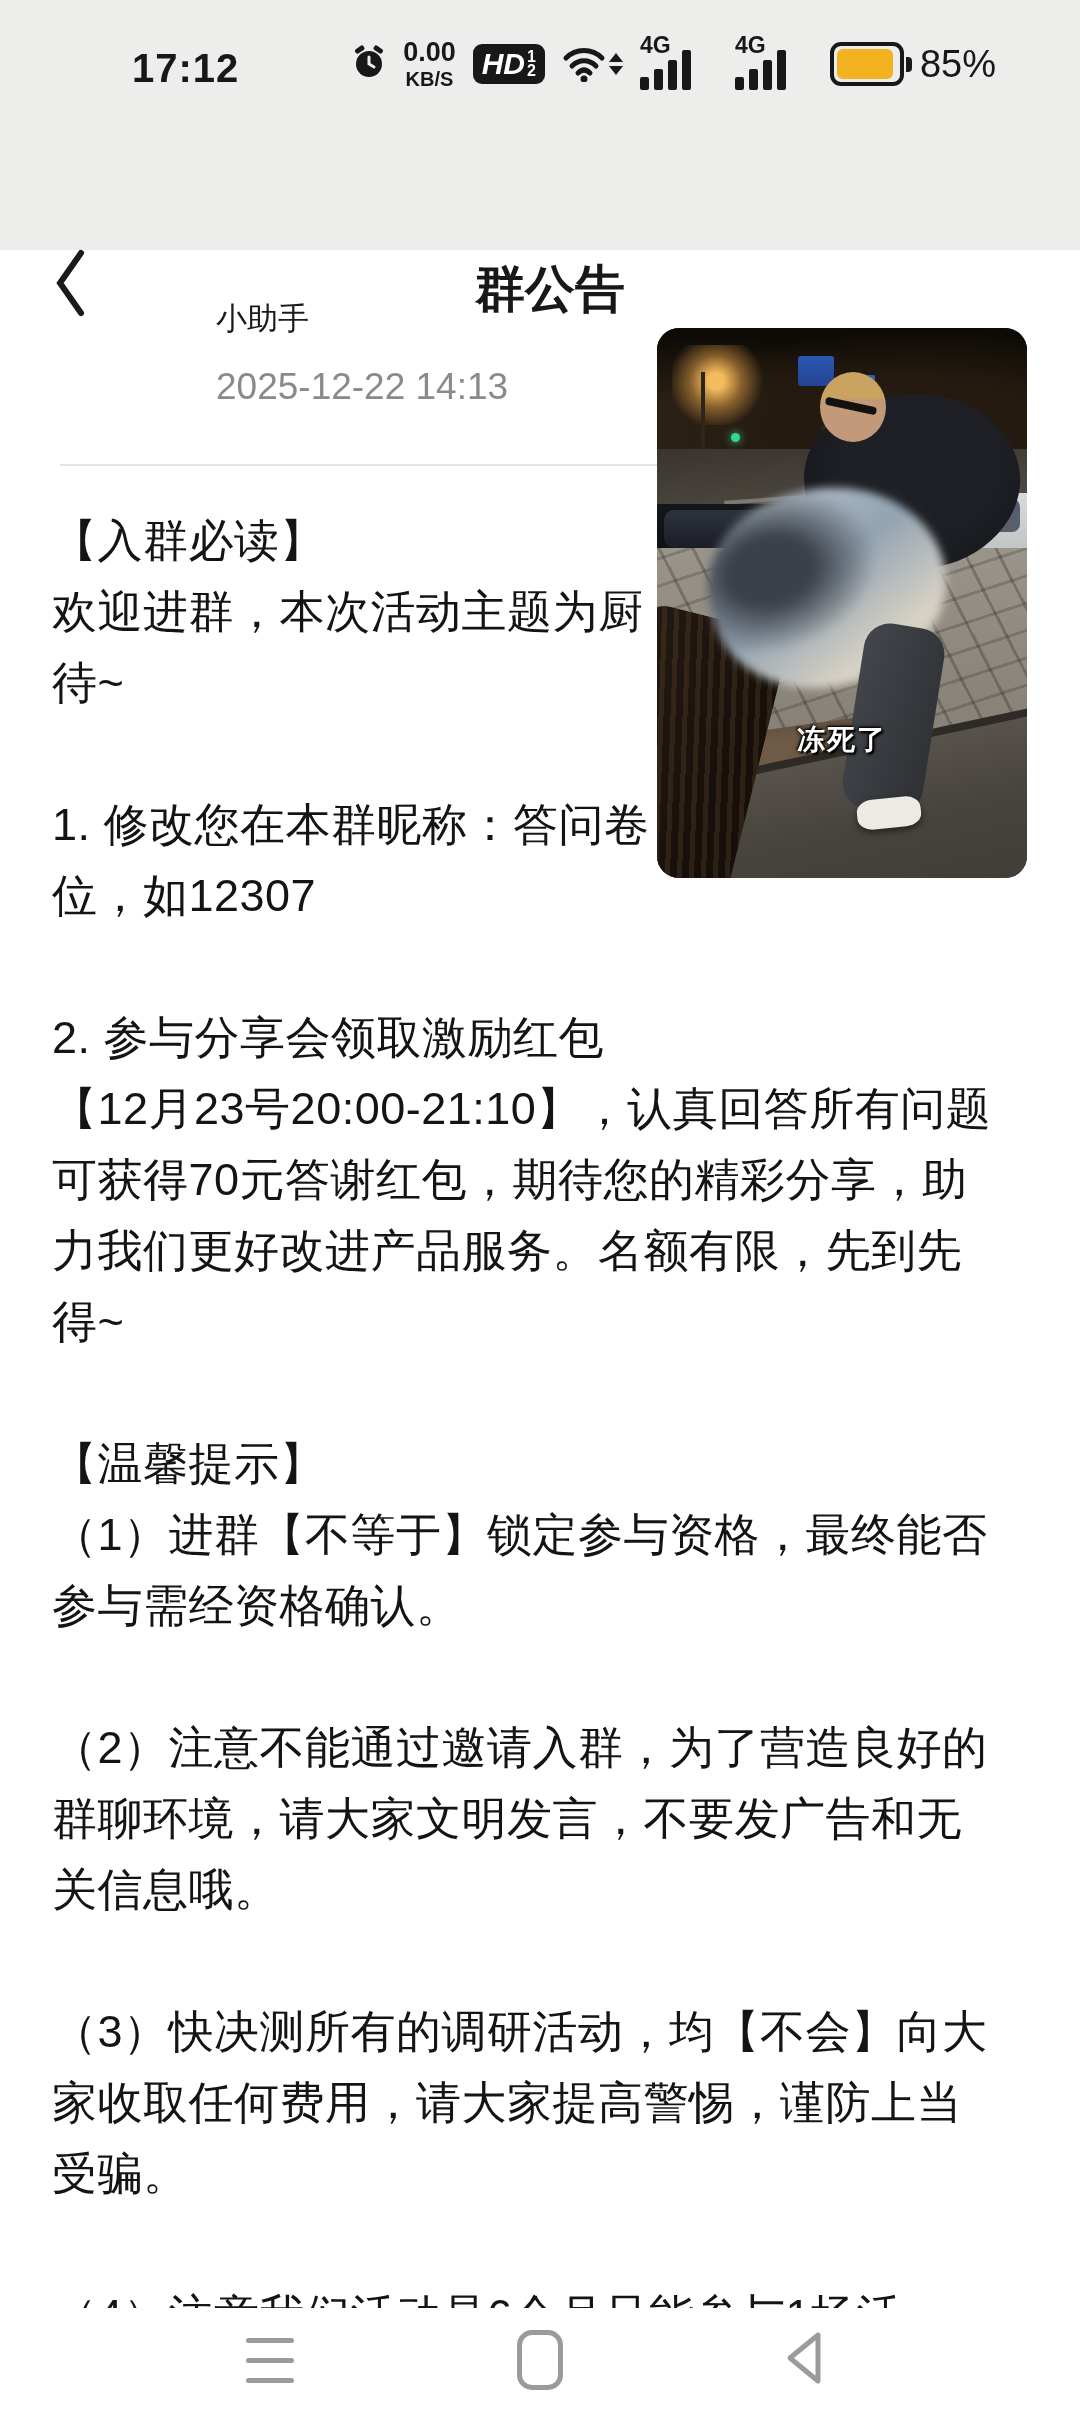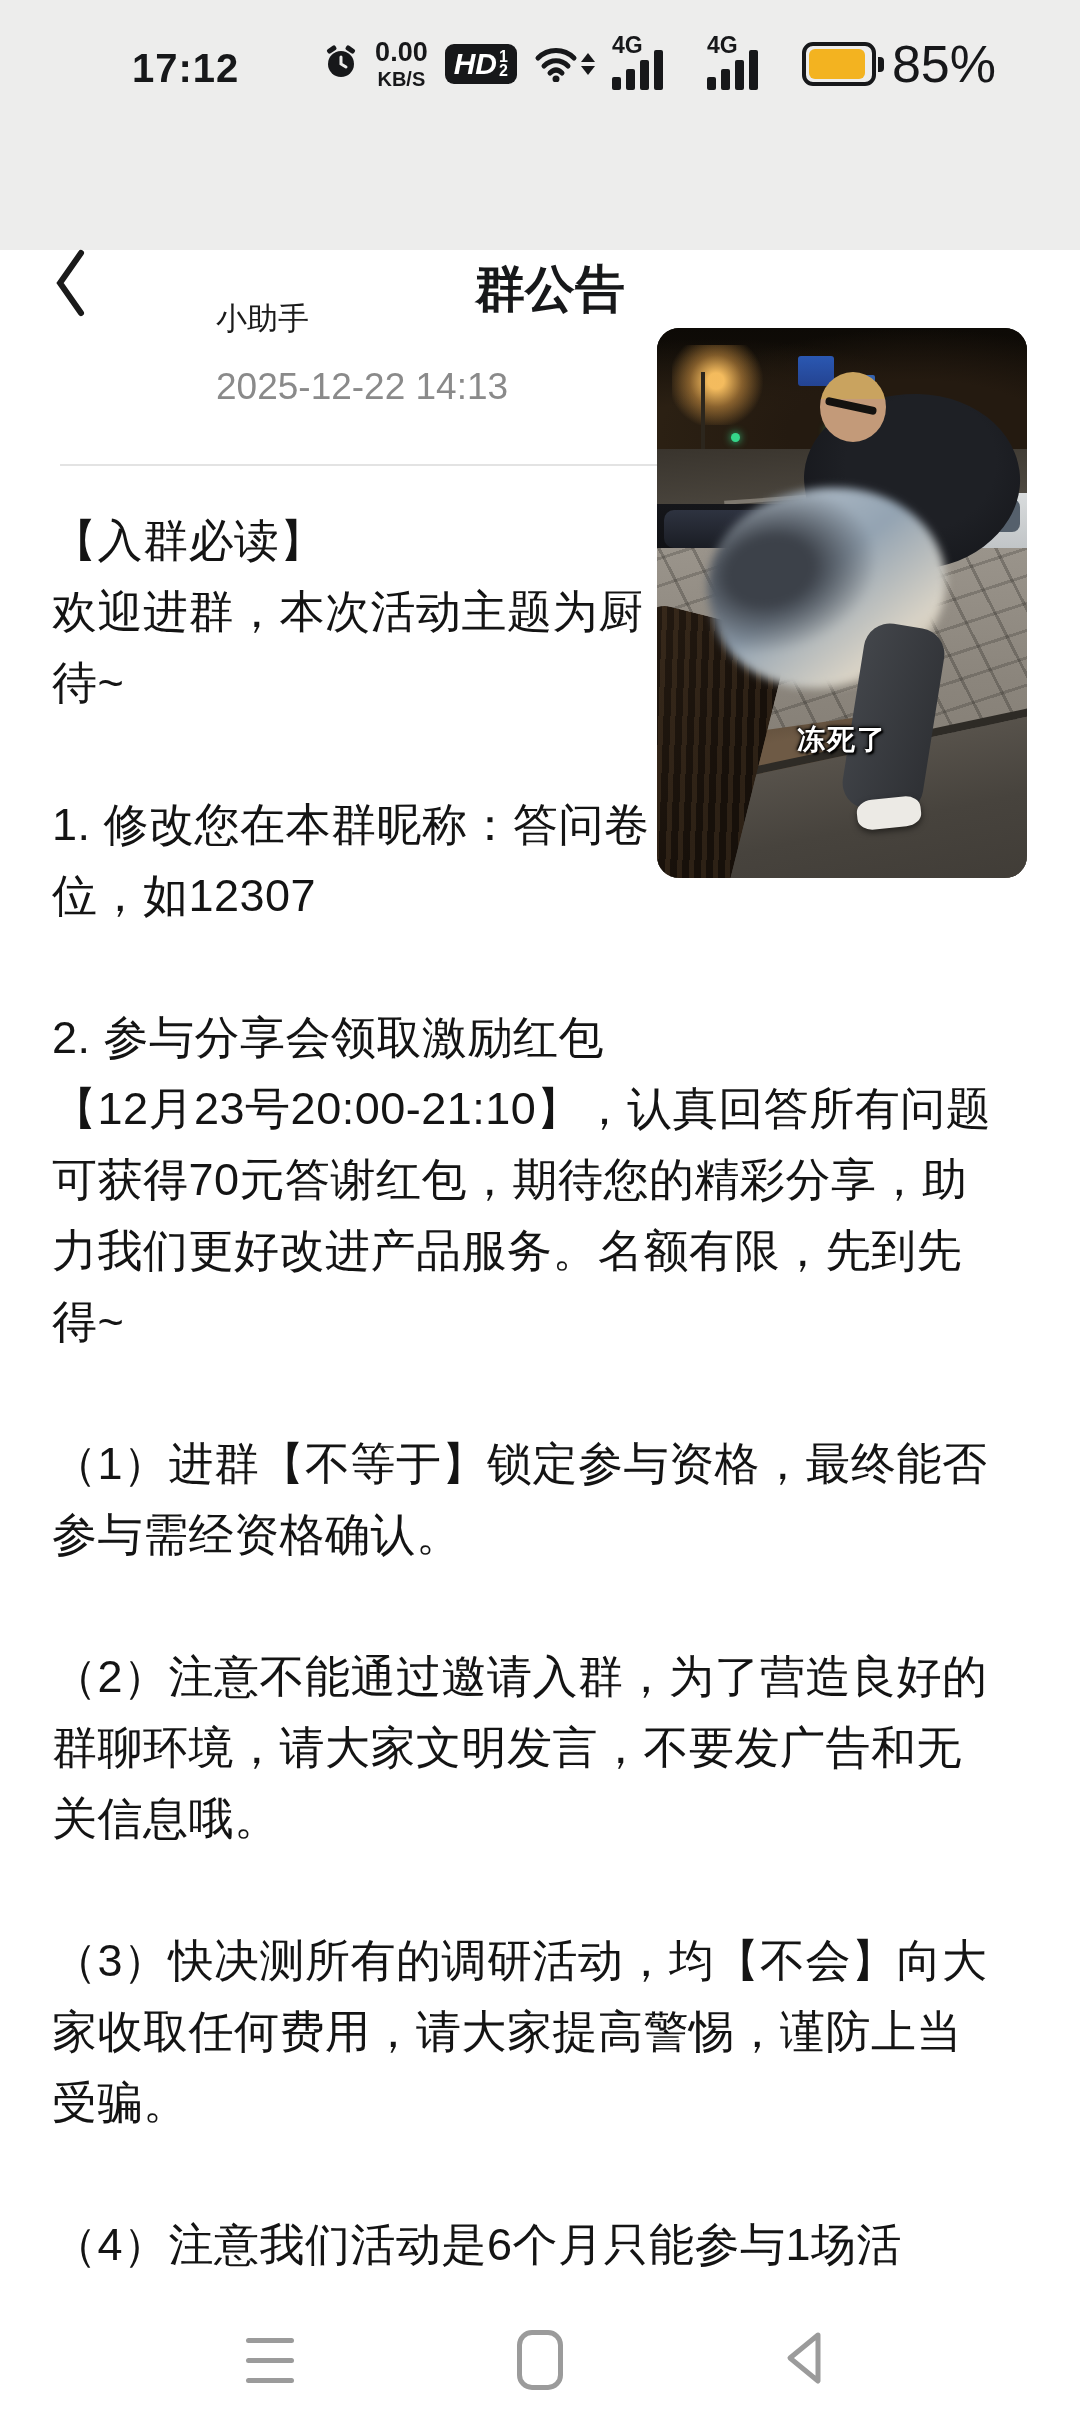--- a/index.html
+++ b/index.html
@@ -22,21 +22,21 @@
   .tri-up{width:0;height:0;border-left:7px solid transparent;border-right:7px solid transparent;border-bottom:9px solid #17181a;}
   .tri-dn{width:0;height:0;border-left:7px solid transparent;border-right:7px solid transparent;border-top:9px solid #17181a;}
   .sig{position:relative;width:78px;height:52px;}
   .sig-label{position:absolute;left:0;top:-4px;font-size:23px;font-weight:800;color:#17181a;line-height:1;}
   .sig-bars{position:absolute;left:0;bottom:0;display:flex;align-items:flex-end;gap:5px;}
   .sig-bars i{display:block;width:9px;background:#17181a;border-radius:2px;}
   .bat-wrap{display:flex;align-items:center;}
   .bat{position:relative;width:66px;height:36px;border:4px solid #17181a;border-radius:11px;background:#ededec;}
   .bat-fill{position:absolute;left:3px;top:3px;bottom:3px;width:85%;background:#f3b320;border-radius:6px;}
   .bat-nub{width:6px;height:15px;background:#17181a;border-radius:0 4px 4px 0;margin-left:2px;}
-  .bat-pct{font-size:52px;color:#17181a;margin-left:8px;}
+  .bat-pct{font-size:38px;color:#17181a;margin-left:8px;}
 
   .navbar{position:absolute;left:0;top:100px;width:1080px;height:150px;}
   .back-btn{position:absolute;left:36px;top:140px;width:70px;height:90px;display:flex;align-items:center;justify-content:center;cursor:pointer;}
   .nav-title{position:absolute;left:10px;top:156px;width:100%;text-align:center;font-size:50px;font-weight:600;color:#17181a;}
 
   
   .avatar{position:absolute;left:63px;top:293px;width:120px;height:120px;border-radius:16px;overflow:hidden;
     background:
       radial-gradient(circle at 78% 42%, #2a1f15 0 7px, rgba(42,31,21,0) 8px),
       radial-gradient(circle at 46% 74%, #c4857c 0 6px, rgba(196,133,124,0) 7px),
@@ -195,20 +195,21 @@
       <div class="ann-line"></div>
       <div class="ann-line">1. 修改您在本群昵称：答问卷</div>
       <div class="ann-line">位，如12307</div>
       <div class="ann-line"></div>
       <div class="ann-line">2. 参与分享会领取激励红包</div>
       <div class="ann-line">【12月23号20:00-21:10】，认真回答所有问题</div>
       <div class="ann-line">可获得70元答谢红包，期待您的精彩分享，助</div>
       <div class="ann-line">力我们更好改进产品服务。名额有限，先到先</div>
       <div class="ann-line">得~</div>
       <div class="ann-line"></div>
+      <div class="ann-line">【温馨提示】</div>
       <div class="ann-line">（1）进群【不等于】锁定参与资格，最终能否</div>
       <div class="ann-line">参与需经资格确认。</div>
       <div class="ann-line"></div>
       <div class="ann-line">（2）注意不能通过邀请入群，为了营造良好的</div>
       <div class="ann-line">群聊环境，请大家文明发言，不要发广告和无</div>
       <div class="ann-line">关信息哦。</div>
       <div class="ann-line"></div>
       <div class="ann-line">（3）快决测所有的调研活动，均【不会】向大</div>
       <div class="ann-line">家收取任何费用，请大家提高警惕，谨防上当</div>
       <div class="ann-line">受骗。</div>

